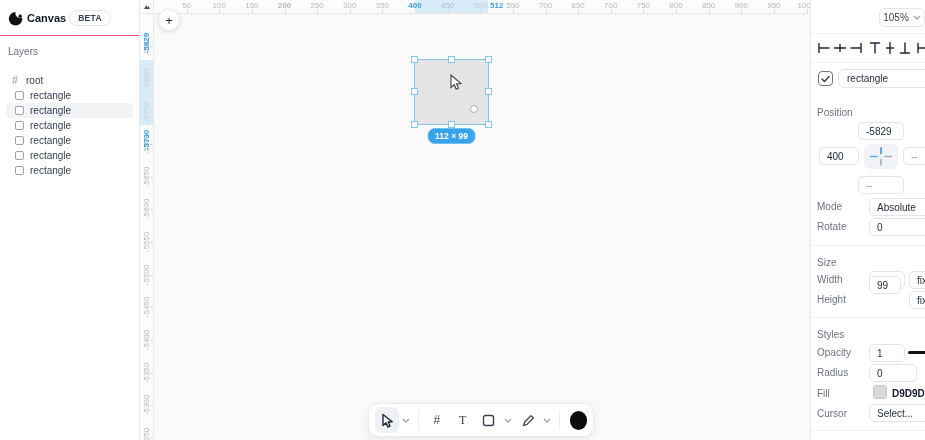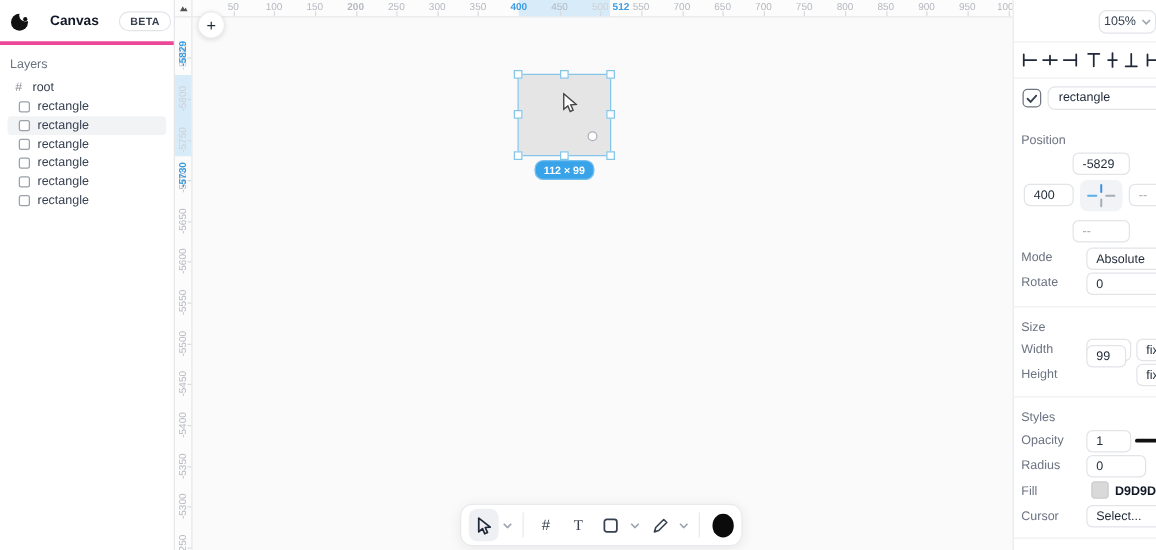--- a/index.html
+++ b/index.html
@@ -3,27 +3,27 @@
 <meta charset="utf-8">
 <style>
   * { margin:0; padding:0; box-sizing:border-box; }
   html,body { width:925px; height:440px; overflow:hidden; background:#fff;
     font-family:"Liberation Sans","DejaVu Sans",sans-serif; -webkit-font-smoothing:antialiased; }
   .app { position:relative; width:925px; height:440px; }
 
   
   .sidebar { position:absolute; left:0; top:0; width:140px; height:440px; background:#fff;
     border-right:1px solid #e5e7eb; }
-  .sb-header { height:36px; display:flex; align-items:center; gap:16px; padding:0 8px;
-    border-bottom:3px solid #ec4899; }
+  .sb-header { height:36px; display:flex; align-items:center; gap:3px; padding:0 8px;
+    border-bottom:1px solid #ec4899; }
   .logo { width:16px; height:16px; flex:0 0 16px; }
   .app-name { font-size:11px; font-weight:bold; color:#111827; }
   .beta-badge { font-size:8.5px; font-weight:bold; color:#374151; border:1px solid #e2e4e8;
     border-radius:9px; padding:2px 8px; letter-spacing:.3px; }
-  .layers-title { margin:10px 8px 6px; font-size:10px; color:#6b7280; }
+  .layers-title { margin:10px 8px 16px; font-size:10px; color:#6b7280; }
   .tree-row { height:15px; display:flex; align-items:center; gap:6px; margin:0 6px; padding-left:4px;
     border-radius:3px; cursor:default; }
   .tree-row.selected { background:#f1f3f5; }
   .root-row .hash-glyph { font-size:10px; color:#8a9097; width:10px; text-align:center; }
   .tree-row .row-label { font-size:10px; color:#374151; }
   .rect-rows .tree-row { padding-left:9px; }
   .sq-icon { width:9px; height:9px; border:1.2px solid #9aa1a8; border-radius:2px; background:#fff; }
 
   
   .canvas-area { position:absolute; left:140px; top:0; width:670px; height:440px; background:#fafafa;

